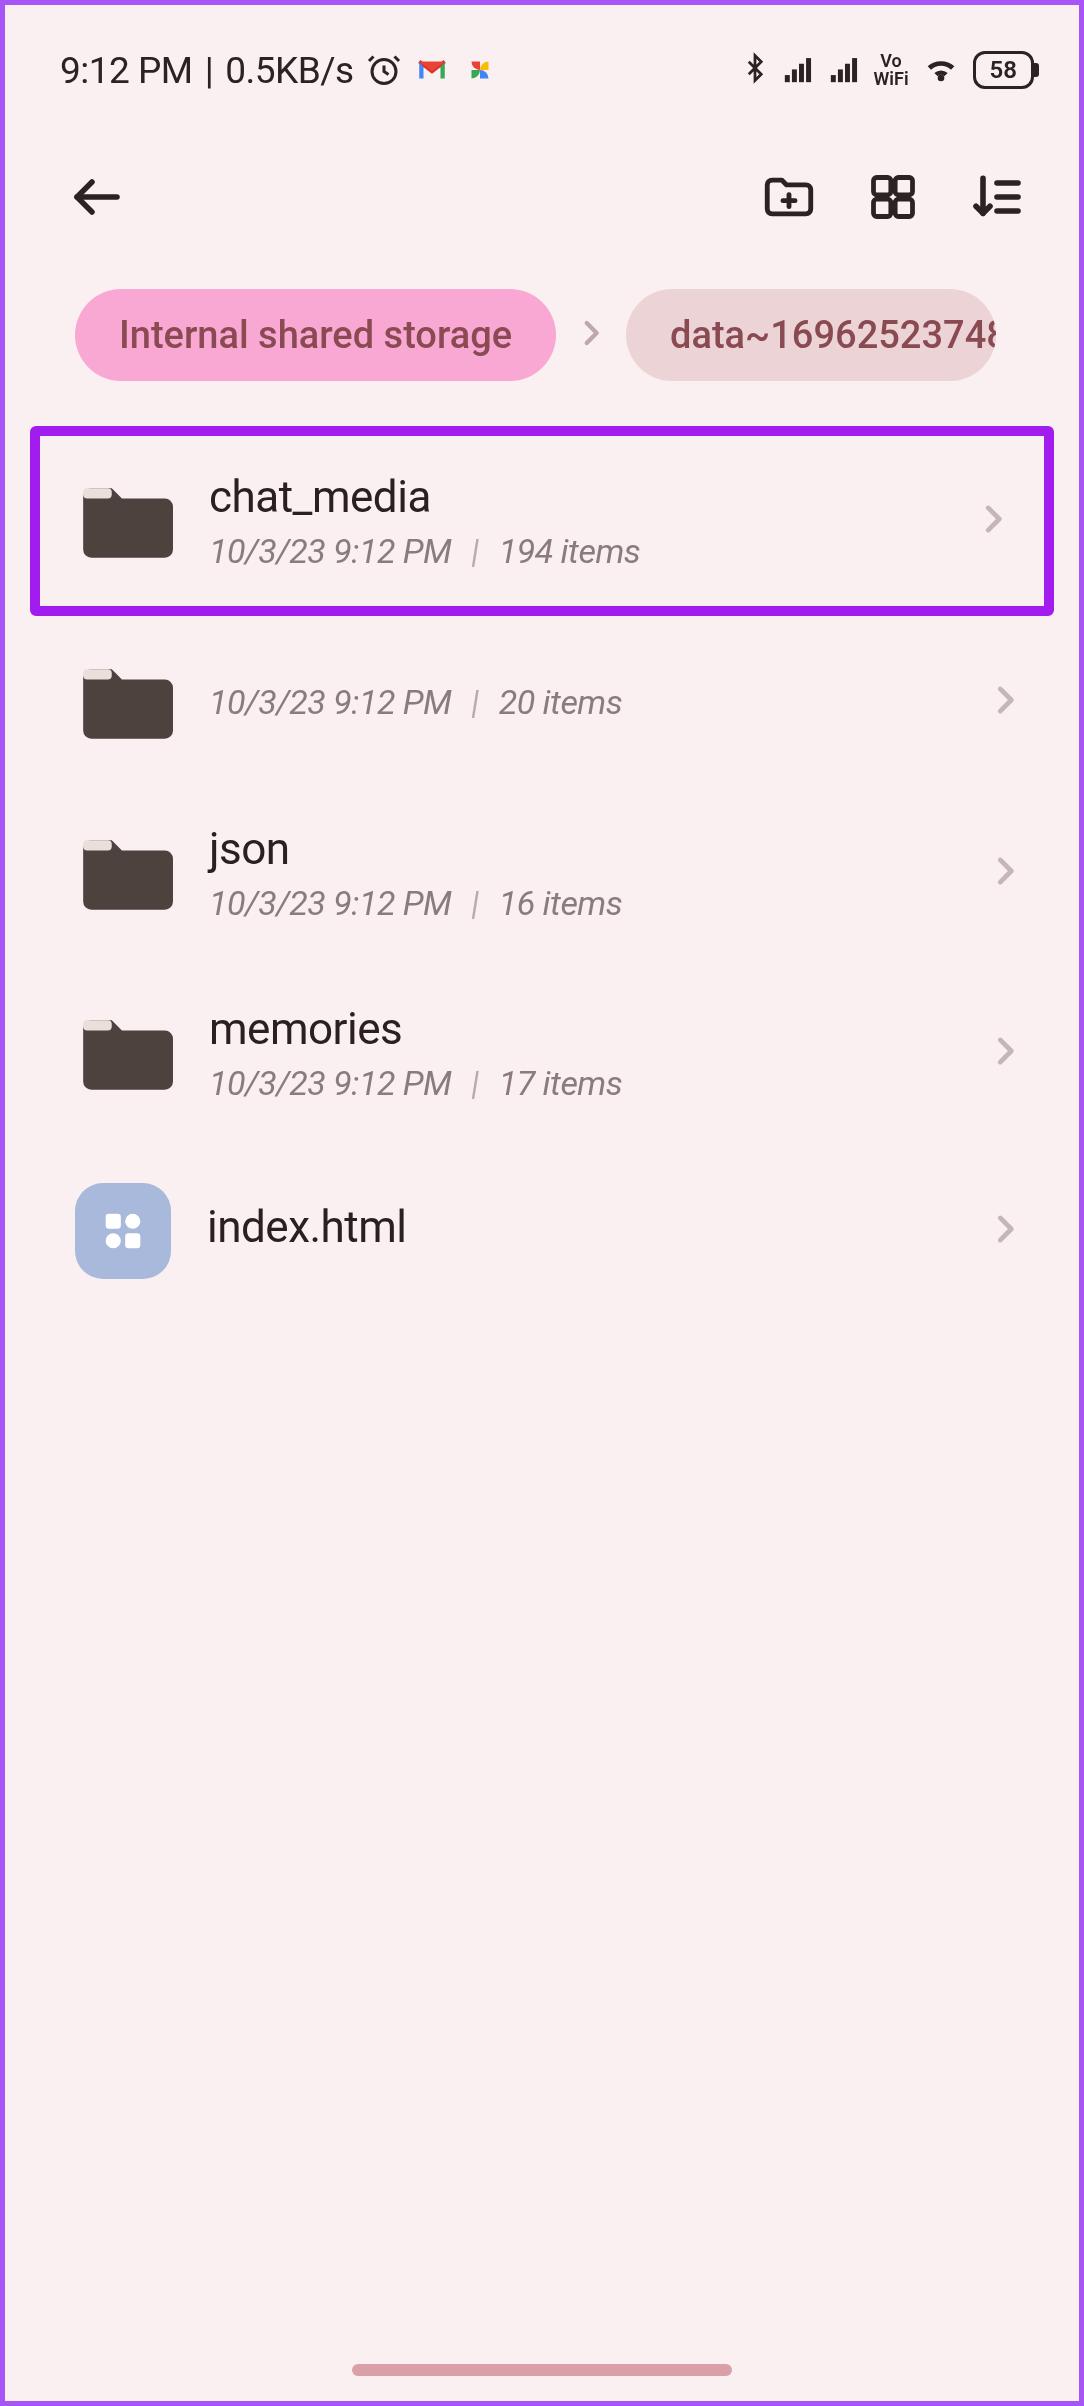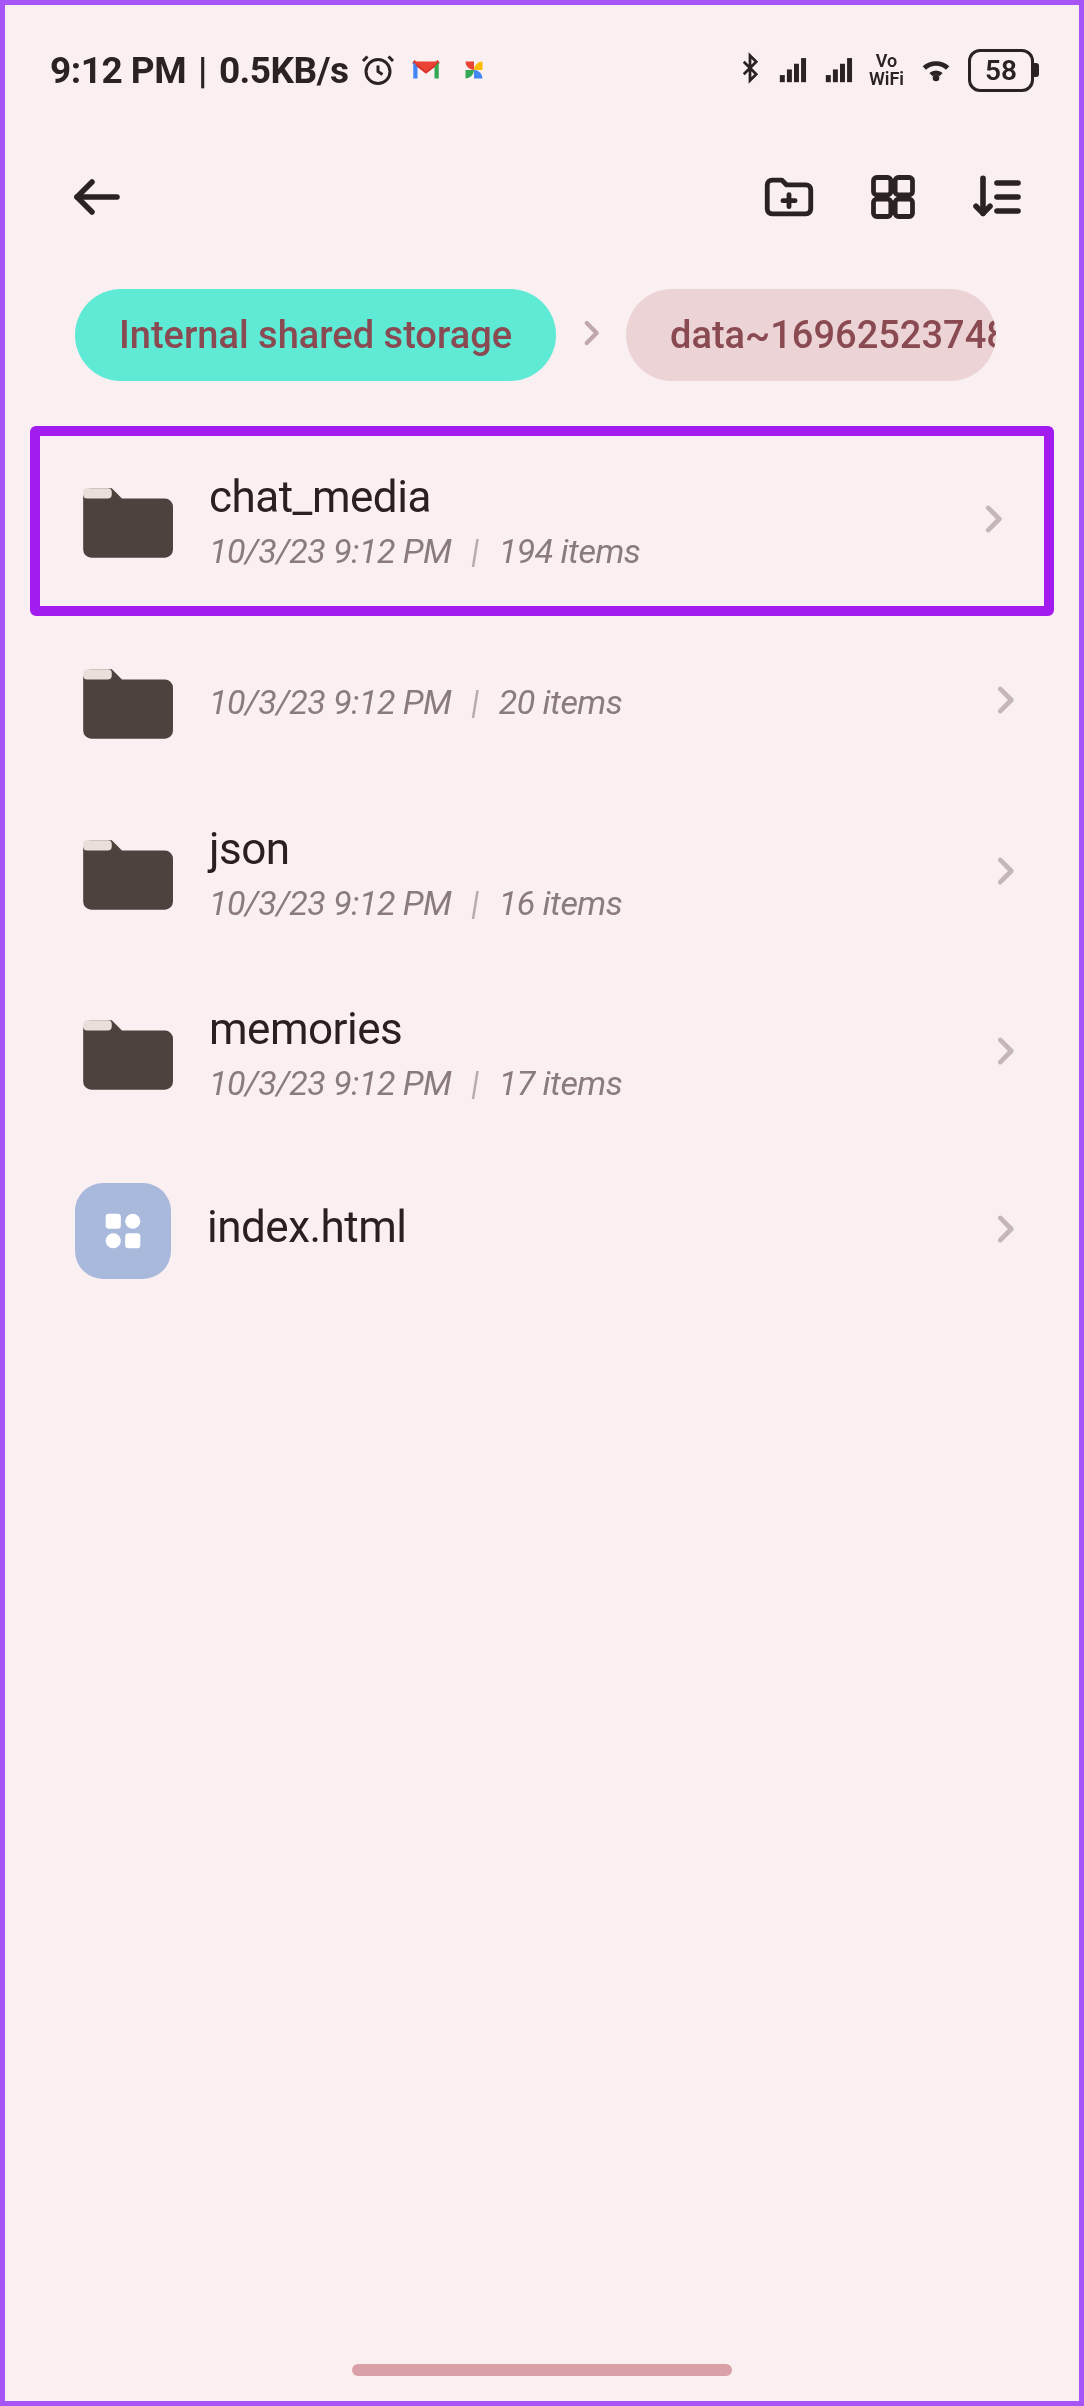--- a/index.html
+++ b/index.html
@@ -21,42 +21,43 @@
     justify-content: space-between;
     padding: 25px 45px 15px 45px;
     height: 120px;
     color: #2b2222;
   }
   .status-left {
     display: flex;
     align-items: center;
     gap: 12px;
     font-size: 37px;
-    font-weight: 700;
+    font-weight: 400;
     letter-spacing: -0.5px;
+    margin-left: 10px;
   }
   .status-right {
     display: flex;
     align-items: center;
     gap: 16px;
   }
   .status-icons { display:flex; align-items:center; gap:12px; }
 
   .gmail-icon {
     width: 36px; height: 36px; display:flex; align-items:center; justify-content:center;
   }
   .photos-icon {
     width: 36px; height: 36px; display:flex; align-items:center; justify-content:center;
   }
   .alarm-icon { width:36px; height:36px; }
   .battery-box {
     border: 3px solid #2b2222;
     border-radius: 12px;
     padding: 2px 14px;
-    font-size: 28px;
+    font-size: 24px;
     font-weight: 600;
     position: relative;
     display:flex; 
   }
   .battery-box::after {
     content:"";
     position:absolute; right:-8px; top:50%; transform:translateY(-50%);
     width:5px; height:14px; background:#2b2222; border-radius:0 3px 3px 0;
   }
   .vo-wifi { font-size:18px; line-height:18px; font-weight:600; text-align:center; }
@@ -76,21 +77,21 @@
   }
 
   
   .breadcrumb-row {
     display:flex;
     align-items:center;
     gap: 18px;
     padding: 30px 40px 40px 70px;
   }
   .crumb {
-    background:#5eead4;
+    background:#f9a8d4;
     border-radius: 999px;
     padding: 24px 44px;
     font-size: 38px;
     color:#8a4a52;
     font-weight:500;
     white-space:nowrap;
     cursor:pointer;
   }
   .crumb.current {
     background:#ecd3d6;

